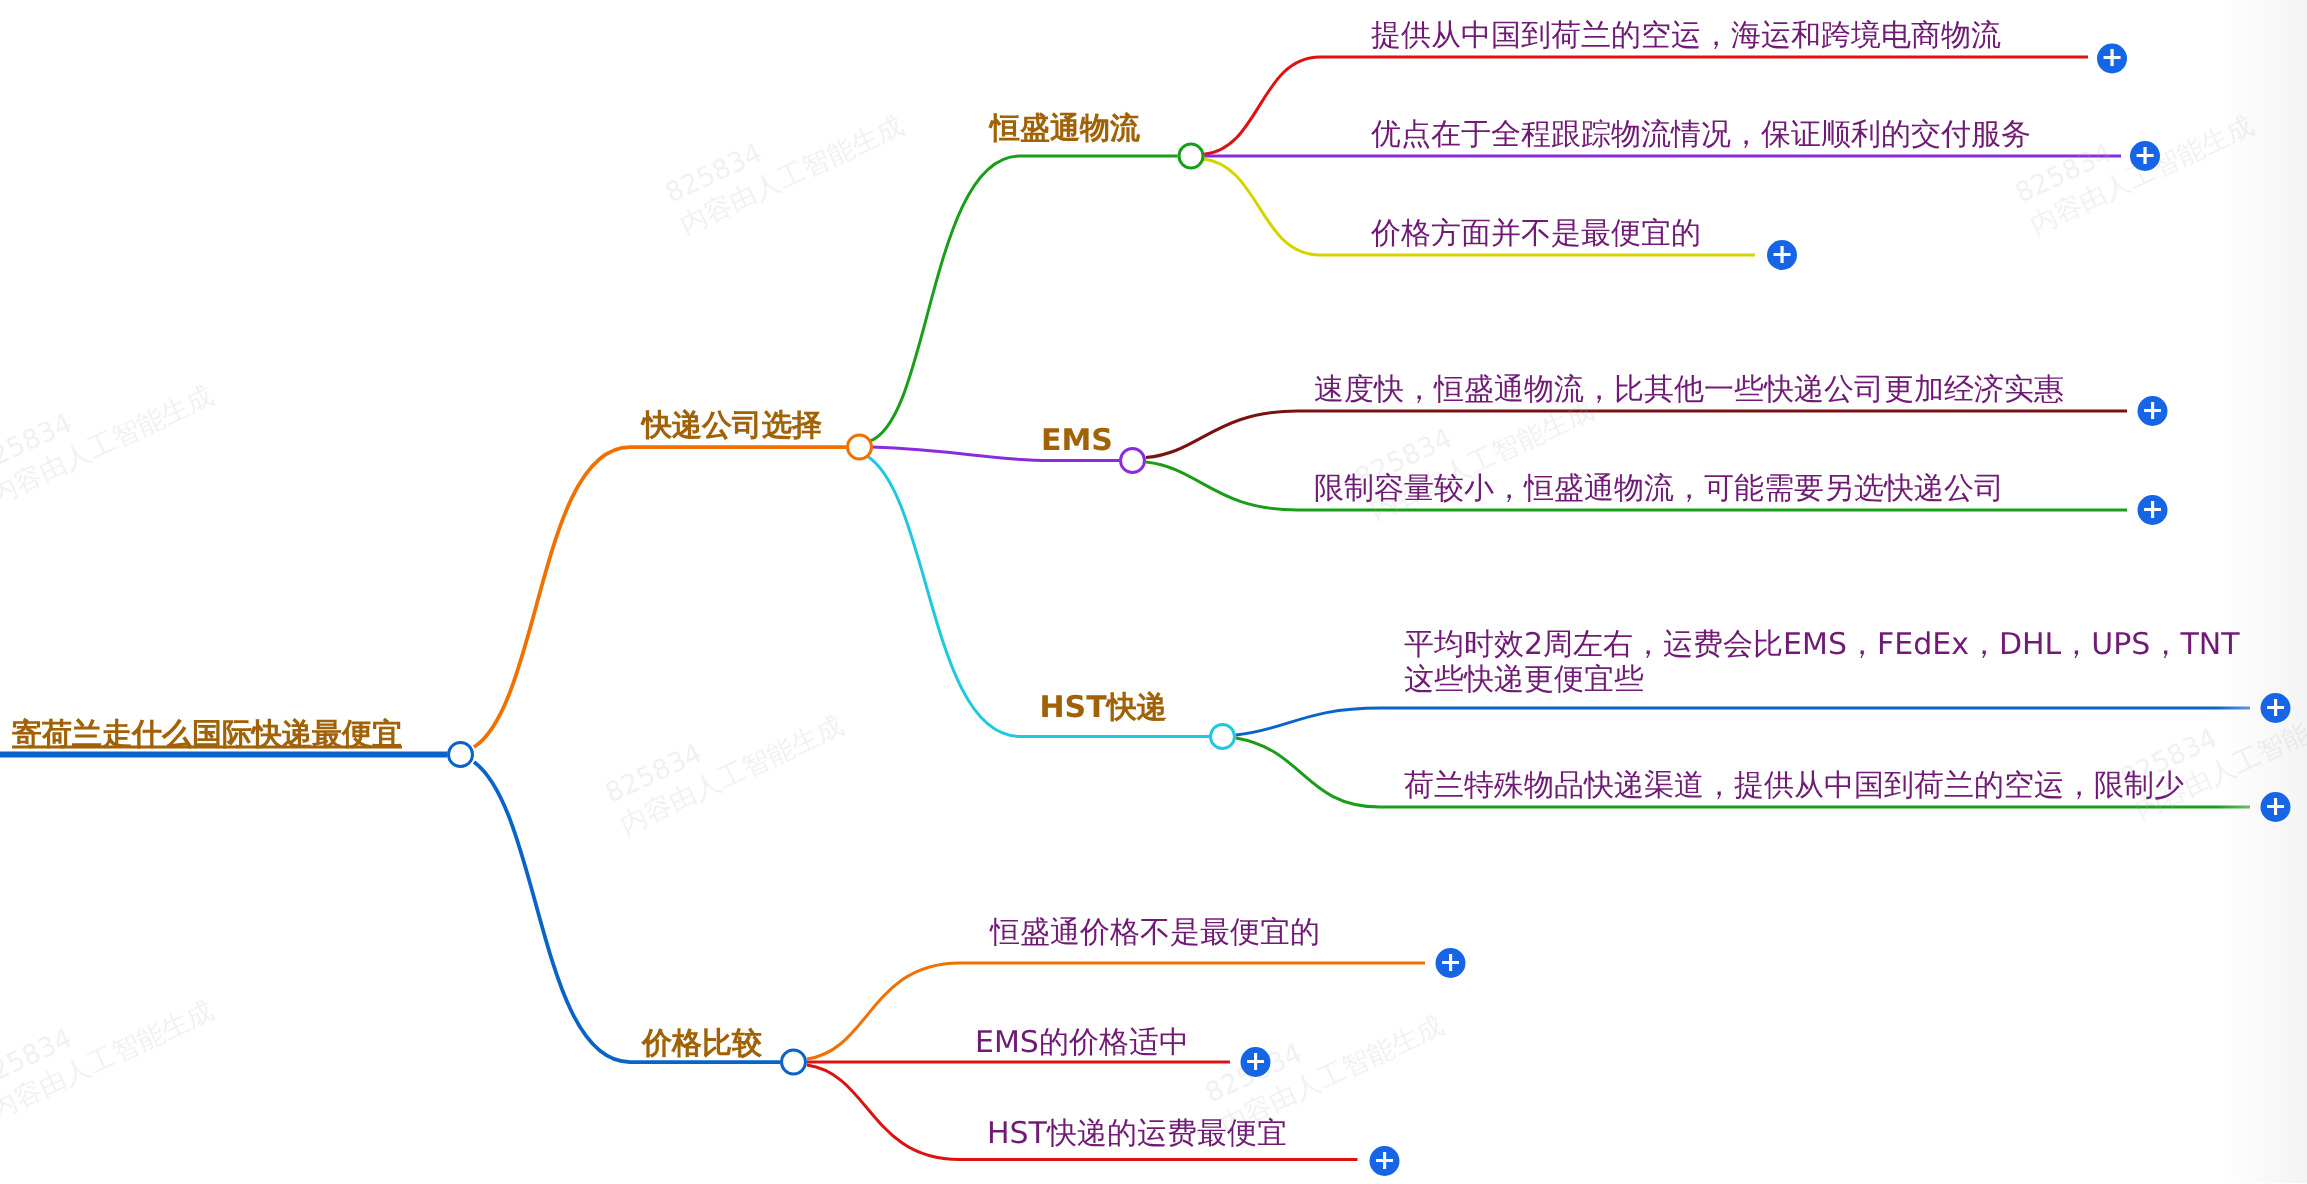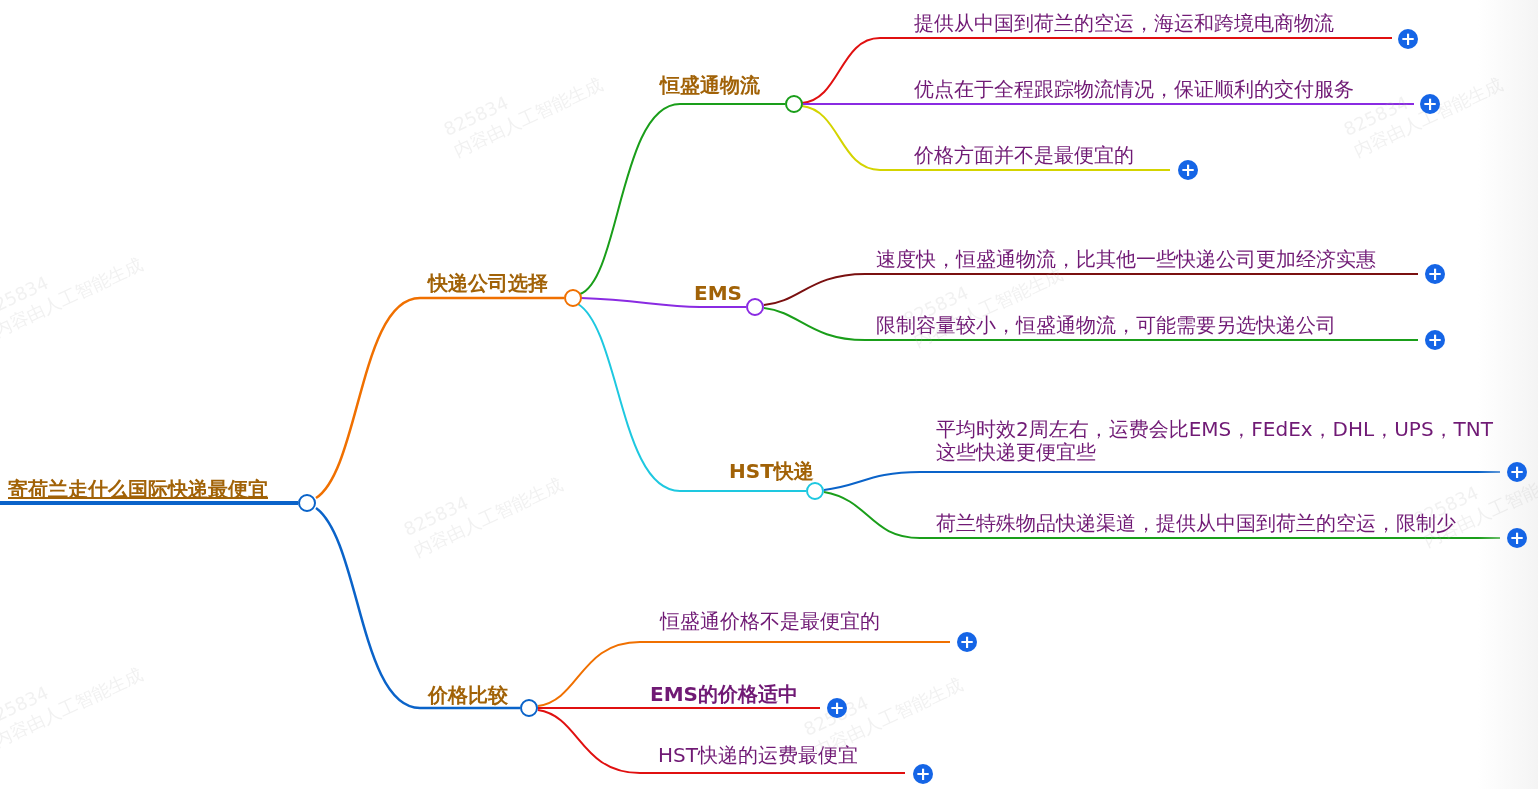--- a/index.html
+++ b/index.html
@@ -93,37 +93,37 @@
     <div>内容由人工智能生成</div>
   </div>
 
 <div class="label root" style="left:8px;top:478px;">寄荷兰走什么国际快递最便宜</div>
 
 <div class="label l1" style="left:428px;top:272px;">快递公司选择</div>
 <div class="label l1" style="left:428px;top:684px;">价格比较</div>
 
 <div class="label l2" style="left:660px;top:74px;">恒盛通物流</div>
 <div class="label l2" style="left:694px;top:282px;">EMS</div>
-<div class="label l2" style="left:693px;top:460px;margin-left:36px;">HST快递</div>
+<div class="label l2" style="left:693px;top:460px;">HST快递</div>
 
 <div class="label leaf" style="left:914px;top:12px;">提供从中国到荷兰的空运，海运和跨境电商物流</div>
 <div class="plus" style="left:1398px;top:29px;">+</div>
 <div class="label leaf" style="left:914px;top:78px;">优点在于全程跟踪物流情况，保证顺利的交付服务</div>
 <div class="plus" style="left:1420px;top:94px;">+</div>
 <div class="label leaf" style="left:914px;top:144px;">价格方面并不是最便宜的</div>
 <div class="plus" style="left:1178px;top:160px;">+</div>
 
 <div class="label leaf" style="left:876px;top:248px;">速度快，恒盛通物流，比其他一些快递公司更加经济实惠</div>
 <div class="plus" style="left:1425px;top:264px;">+</div>
 <div class="label leaf" style="left:876px;top:314px;">限制容量较小，恒盛通物流，可能需要另选快递公司</div>
 <div class="plus" style="left:1425px;top:330px;">+</div>
 
 <div class="label leaf leaf2" style="left:936px;top:418px;">平均时效2周左右，运费会比EMS，FEdEx，DHL，UPS，TNT这些快递更便宜些</div>
 <div class="plus" style="left:1507px;top:462px;">+</div>
 <div class="label leaf" style="left:936px;top:512px;">荷兰特殊物品快递渠道，提供从中国到荷兰的空运，限制少</div>
 <div class="plus" style="left:1507px;top:528px;">+</div>
 
 <div class="label leaf" style="left:660px;top:610px;">恒盛通价格不是最便宜的</div>
 <div class="plus" style="left:957px;top:632px;">+</div>
-<div class="label leaf" style="left:650px;top:683px;font-weight:bold;">EMS的价格适中</div>
+<div class="label leaf" style="left:650px;top:683px;">EMS的价格适中</div>
 <div class="plus" style="left:827px;top:698px;">+</div>
 <div class="label leaf" style="left:658px;top:744px;">HST快递的运费最便宜</div>
 <div class="plus" style="left:913px;top:764px;">+</div>
 
 </body></html>

